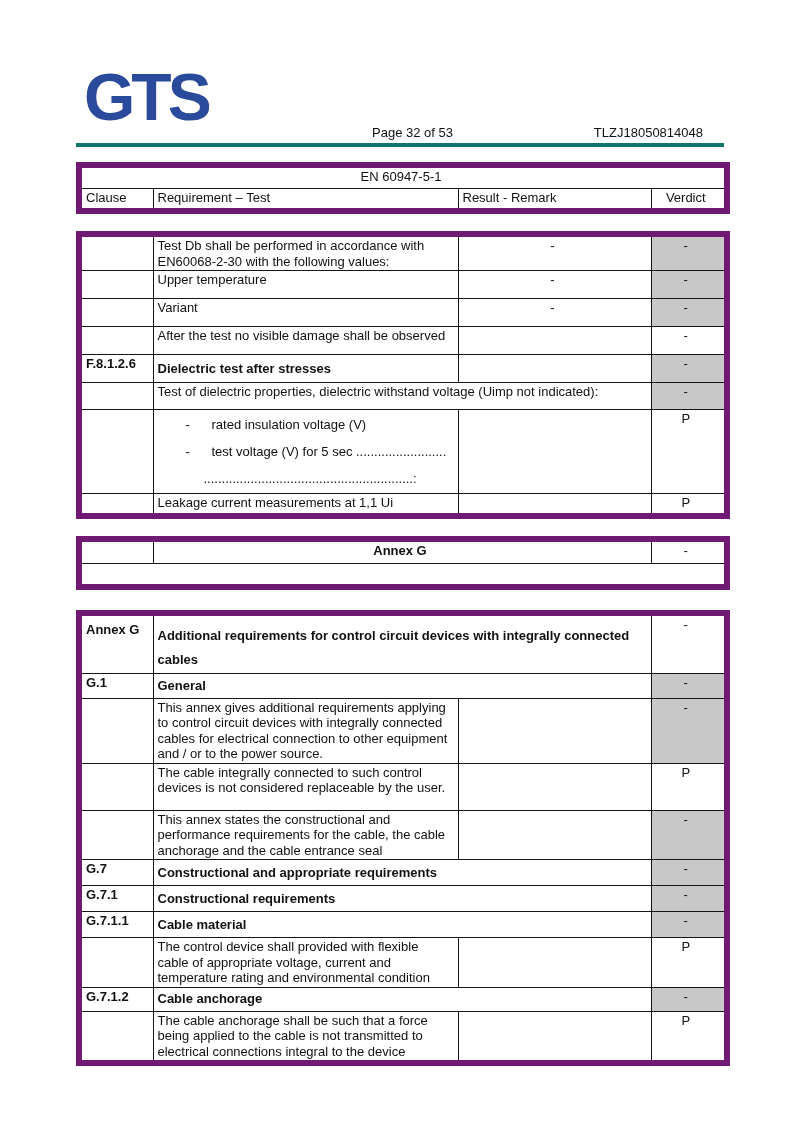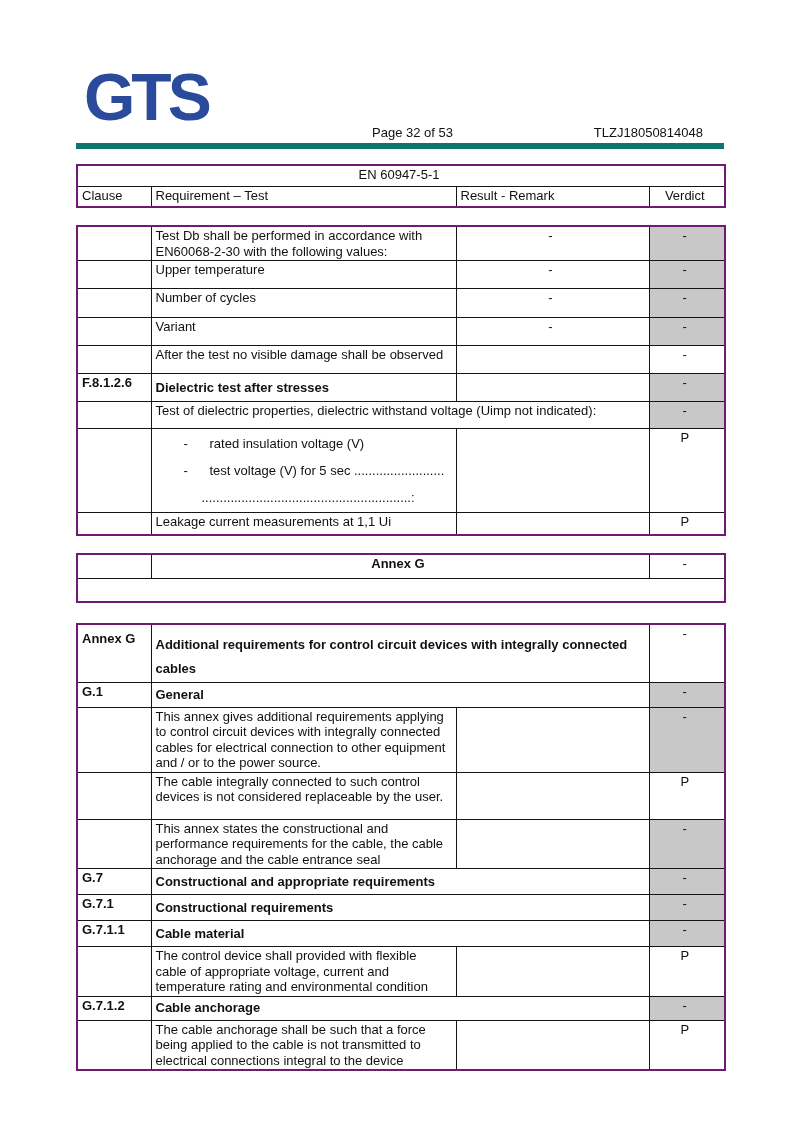--- a/index.html
+++ b/index.html
@@ -3,33 +3,33 @@
 <meta charset="utf-8">
 <style>
   html,body { margin:0; padding:0; background:#ffffff; }
   .page {
     position:relative; width:800px; height:1132px; background:#ffffff;
     font-family:"Liberation Sans", sans-serif; color:#111; overflow:hidden;
   }
   .content { position:absolute; left:76px; top:0; width:648px; }
 
   
-  .header { position:relative; height:143px; border-bottom:6px solid #0f766e; }
+  .header { position:relative; height:143px; border-bottom:4px solid #0f766e; }
   .logo {
     position:absolute; left:8px; top:64px;
     font-weight:bold; font-size:66px; line-height:1;
     letter-spacing:-4px; color:var(--logo-blue, #2a4b9b);
   }
   .meta-page { position:absolute; left:296px; bottom:3px; font-size:13px; }
   .meta-report { position:absolute; right:21px; bottom:3px; font-size:13px; }
 
   
   table.tbl {
     border-collapse:collapse; table-layout:fixed; width:648px;
-    border:2px solid #701a75;
+    border:6px solid #701a75;
   }
   table.tbl td {
     border:1px solid #151515; padding:1px 8px 1px 4px;
     font-size:13px; line-height:15.5px; vertical-align:top;
     overflow:hidden; word-wrap:break-word;
   }
   .head-tbl { margin-top:15px; }
   .head-tbl td { vertical-align:middle; padding:0 4px; }
   .std-title { text-align:center; height:18px; }
   .colhead { height:17px; }
@@ -95,26 +95,20 @@
       <tbody id="s1-body">
           <tr style="height: 30px;">
             <td class="clause"></td>
             <td class="req">Test Db shall be performed in accordance with EN60068-2-30 with the following values:</td>
             <td class="result">-</td>
             <td class="verdict shaded">-</td>
           </tr>
           <tr style="height: 28px;">
             <td class="clause"></td>
             <td class="req">Upper temperature</td>
-            <td class="result">-</td>
-            <td class="verdict shaded">-</td>
-          </tr>
-          <tr style="height: 29px;">
-            <td class="clause"></td>
-            <td class="req">Number of cycles</td>
             <td class="result">-</td>
             <td class="verdict shaded">-</td>
           </tr>
           <tr style="height: 28px;">
             <td class="clause"></td>
             <td class="req">Variant</td>
             <td class="result">-</td>
             <td class="verdict shaded">-</td>
           </tr>
           <tr style="height: 28px;">

